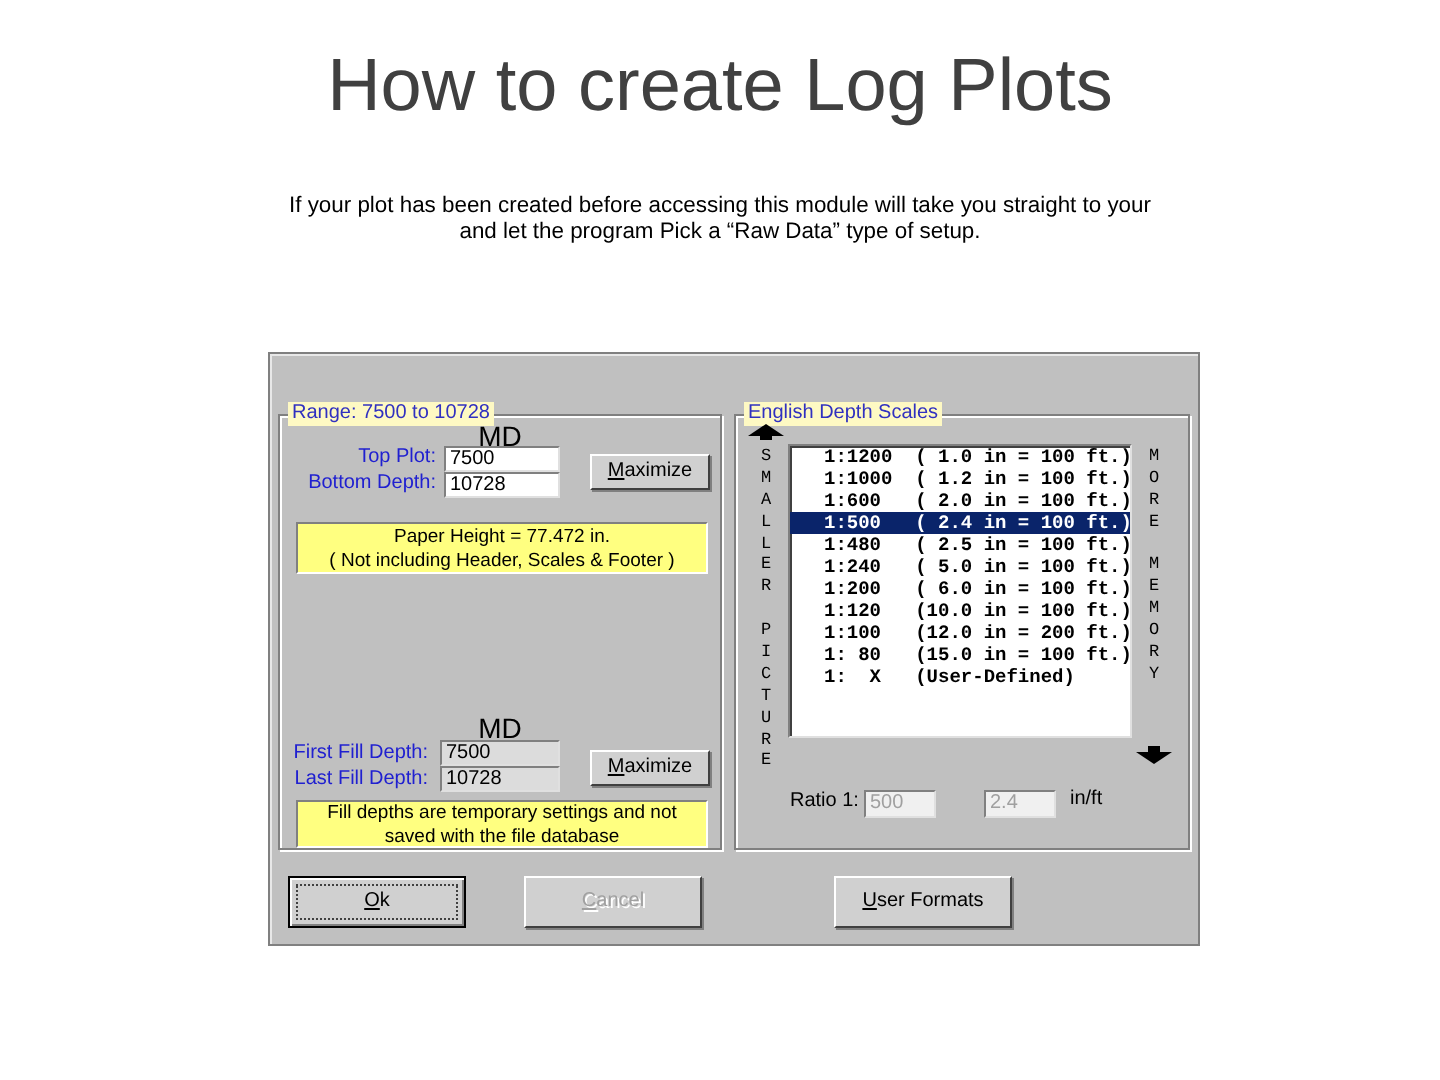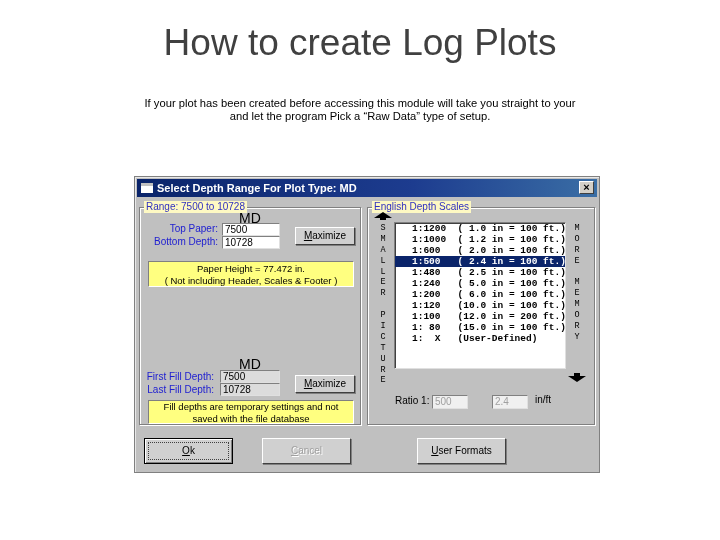--- a/index.html
+++ b/index.html
@@ -105,31 +105,26 @@
 </head>
 <body>
 
 <div class="slide-title">How to create Log Plots</div>
 <div class="slide-desc">
   <span>If your plot has been created before accessing this module will take you straight to your</span>
   <span>and let the program Pick a “Raw Data” type of setup.</span>
 </div>
 
 <div class="dialog">
-  <div class="titlebar">
-    <span class="app-icon"></span>
-    <span>Select Depth Range For Plot Type: MD</span>
-    <div class="close-btn">×</div>
-  </div>
 
   <div class="group grp-left">
     <div class="group-label">Range: 7500 to 10728</div>
 
     <div class="md-lbl" style="left:80px; top:2px;">MD</div>
-    <div class="lbl" style="left:2px; top:15px; width:76px;">Top Paper:</div>
+    <div class="lbl" style="left:2px; top:15px; width:76px;">Top Plot:</div>
     <div class="tbox" style="left:82px; top:15px; width:58px;">7500</div>
     <div class="lbl" style="left:2px; top:28px; width:76px;">Bottom Depth:</div>
     <div class="tbox" style="left:82px; top:28px; width:58px;">10728</div>
     <div class="btn" style="left:155px; top:19px; width:60px; height:18px; line-height:16px;"><u>M</u><span>aximize</span></div>
 
     <div class="yellow-note" style="left:8px; top:53px; width:206px; height:26px; padding-top:1px;">
       <div>Paper Height = 77.472 in.</div>
       <div>( Not including Header, Scales  &amp; Footer )</div>
     </div>
 

